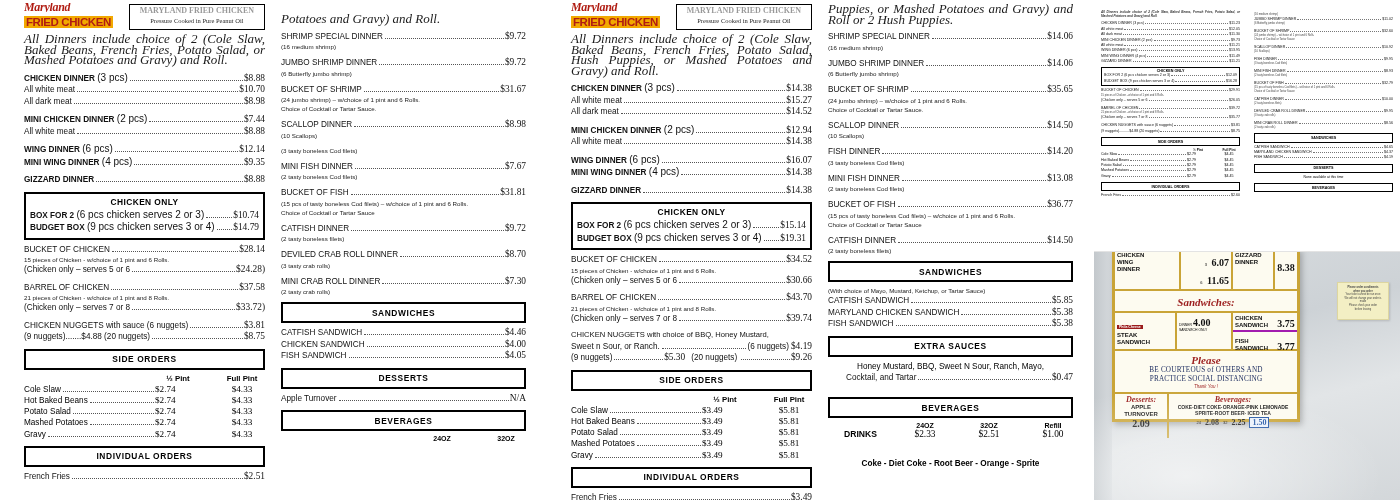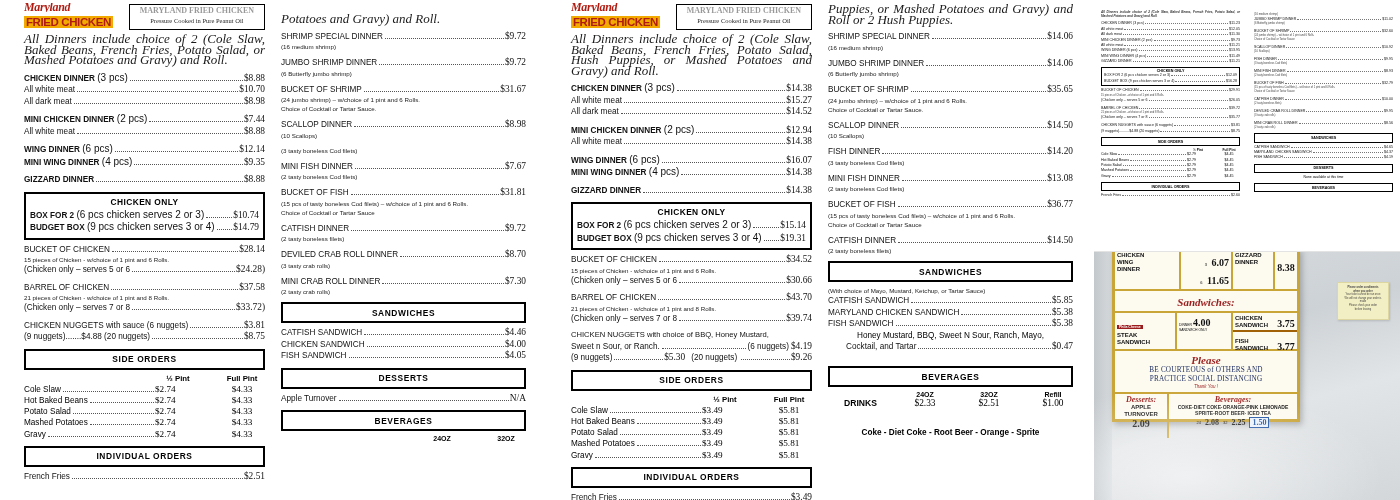--- a/index.html
+++ b/index.html
@@ -690,20 +690,21 @@
               <span class="nm">MARYLAND CHICKEN SANDWICH</span>
               <span class="dots"></span>
               <span class="pr">$5.38</span>
             </div>
             <div class="line">
               <span class="nm">FISH SANDWICH</span>
               <span class="dots"></span>
               <span class="pr">$5.38</span>
             </div>
           </div>
+        <div class="hdrbox">EXTRA SAUCES</div>
         <div class="centered">Honey Mustard, BBQ, Sweet N Sour, Ranch, Mayo,</div>
         <div class="line" style="padding-left:18px">
             <span class="nm">Cocktail, and Tartar</span>
             <span class="dots"></span>
             <span class="pr">$0.47</span>
           </div>
         <div class="hdrbox" style="margin-top:14px">BEVERAGES</div>
         <div class="drinkhdr">
           <span>24OZ</span>
           <span>32OZ</span>
@@ -999,21 +1000,21 @@
           <div class="bcell" style="width:62px">
             <div style="background:#9b1c1c;color:#fff;font-size:3.5px;font-weight:bold;display:inline-block;padding:0 2px">Phila Cheese</div>
             <div class="bname">STEAK</div>
             <div class="bname">SANDWICH</div>
           </div>
           <div class="bcell" style="width:56px;font-size:3.4px;padding-top:4px">
             <div><span>DINNER</span> <span class="bprice" style="font-size:10px">4.00</span></div>
             <div><span>SANDWICH ONLY</span></div>
           </div>
           <div style="width:64px">
-            <div style="display:flex;border-bottom:2px solid #a16207;height:19px;align-items:center">
+            <div style="display:flex;border-bottom:2px solid #a21caf;height:19px;align-items:center">
               <div style="flex:1;padding-left:2px">
                 <div class="bname">CHICKEN</div>
                 <div class="bname">SANDWICH</div>
               </div>
               <div style="width:22px;text-align:center"><span class="bprice">3.75</span></div>
             </div>
             <div style="display:flex;height:25px;align-items:center">
               <div style="flex:1;padding-left:2px">
                 <div class="bname">FISH</div>
                 <div class="bname">SANDWICH</div>

